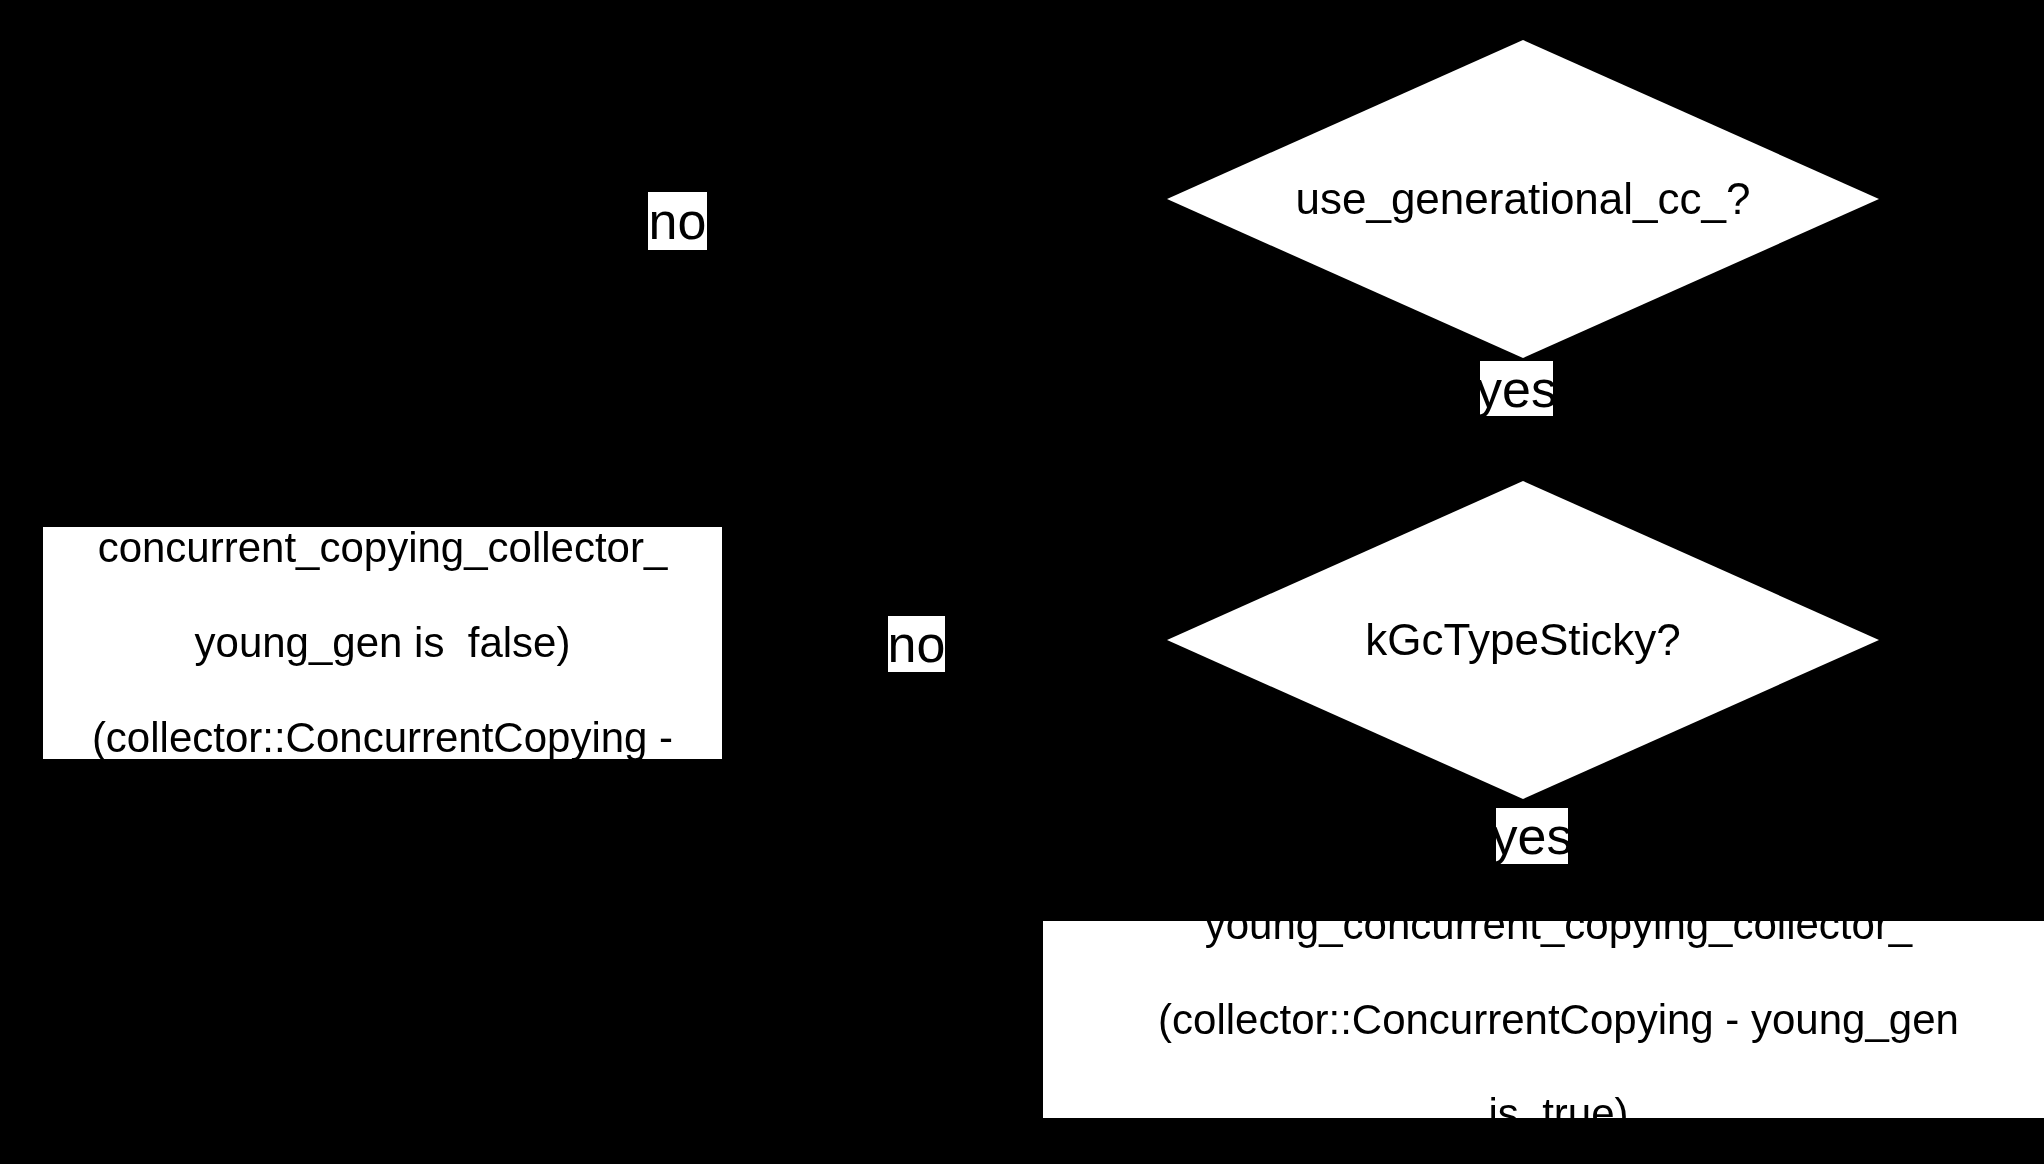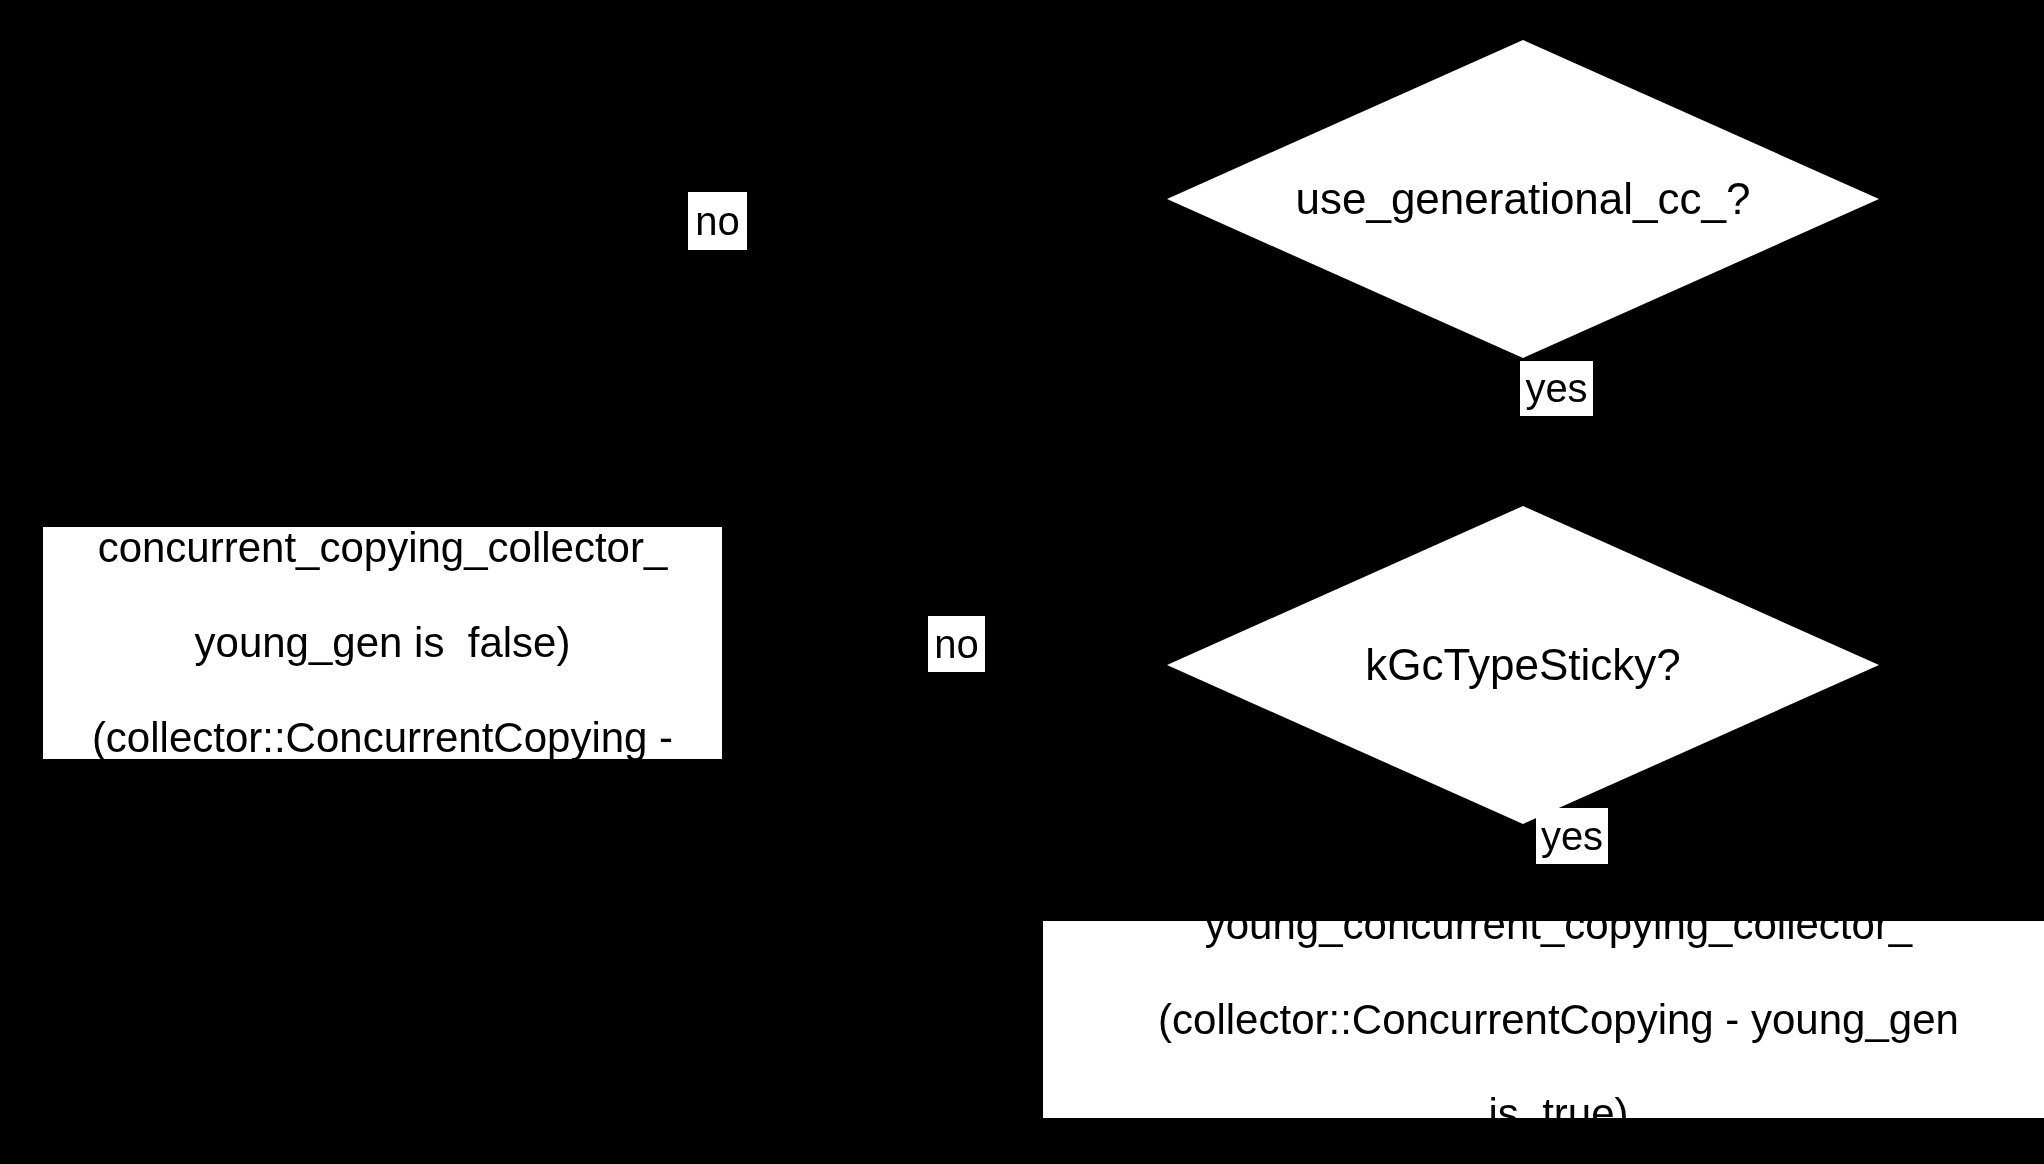--- a/index.html
+++ b/index.html
@@ -25,47 +25,46 @@
     background: var(--node-fill);
     clip-path: polygon(50% 0%, 100% 50%, 50% 100%, 0% 50%);
     display: flex;
     align-items: center;
     justify-content: center;
     text-align: left;
     font-size: 44px;
     color: var(--node-text);
   }
   #decision-1 { left: 1167px; top: 40px;  width: 712px; height: 318px; }
-  #decision-2 { left: 1167px; top: 506px; width: 712px; height: 318px; }
+  #decision-2 { left: 1167px; top: 481px; width: 712px; height: 318px; }
   .rect {
     position: absolute;
     background: var(--node-fill);
     color: var(--node-text);
     display: flex;
     flex-direction: column;
     align-items: center;
     justify-content: center;
     text-align: center;
     font-size: 42px;
     line-height: 1.38;
     gap: 37px;
   }
   #result-false { left: 43px;   top: 527px; width: 679px; height: 232px; }
   #result-true  { left: 1043px; top: 921px; width: 1019px; height: 197px; padding-left: 12px; }
   .rect-line { white-space: pre-wrap; }
   .edge-label {
     position: absolute;
     background: var(--node-fill);
     color: var(--node-text);
-    font-size: 40px;
+    font-size: 52px;
     display: flex;
     align-items: center;
     justify-content: center;
     text-align: left;
-    margin-left: 40px;
   }
   #edge-label-d1-no  { left: 648px;  top: 192px; width: 59px; height: 58px; }
   #edge-label-d1-yes { left: 1480px; top: 361px; width: 73px; height: 55px; }
   #edge-label-d2-no  { left: 888px;  top: 616px; width: 57px; height: 56px; }
   #edge-label-d2-yes { left: 1496px; top: 808px; width: 72px; height: 56px; }
   .watermark {
     position: absolute;
     right: 28px;
     bottom: 24px;
     font-size: 27px;

